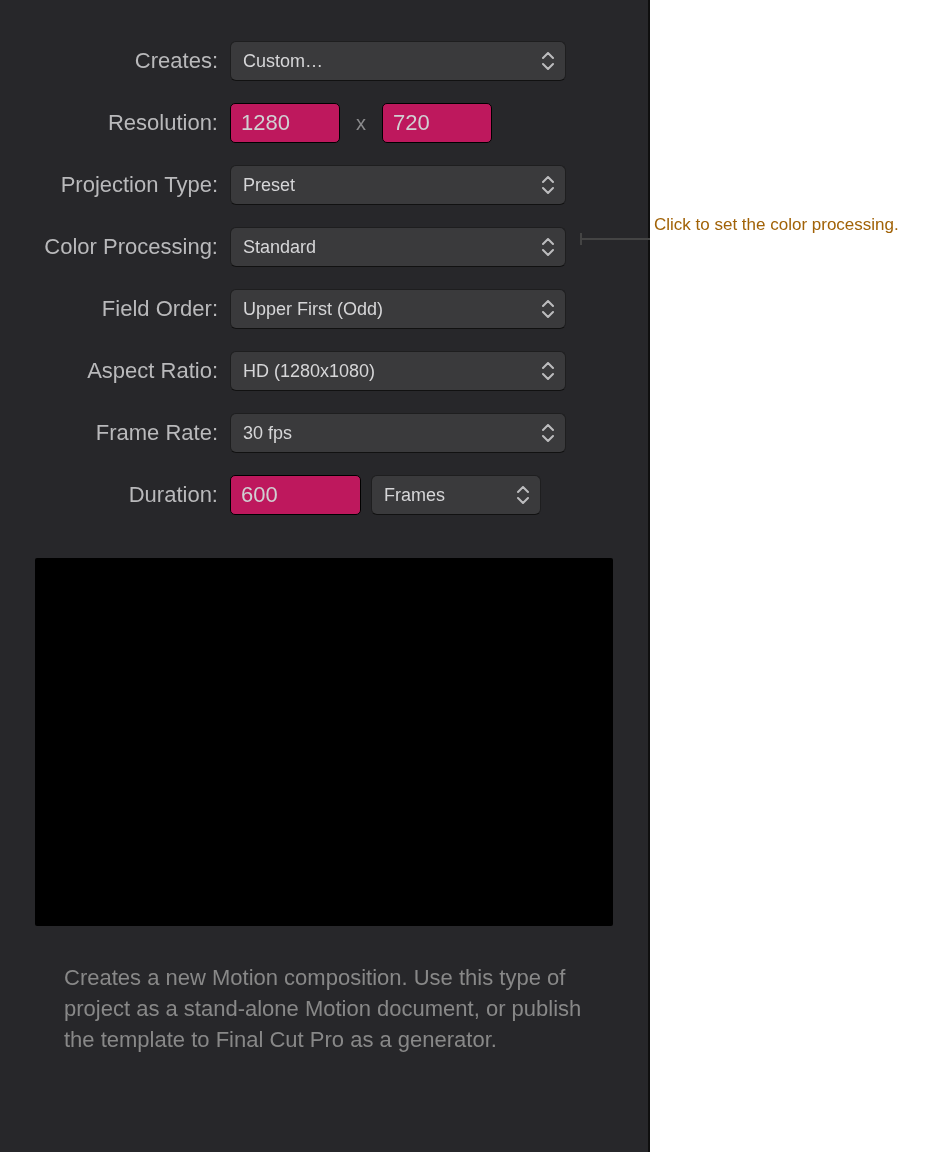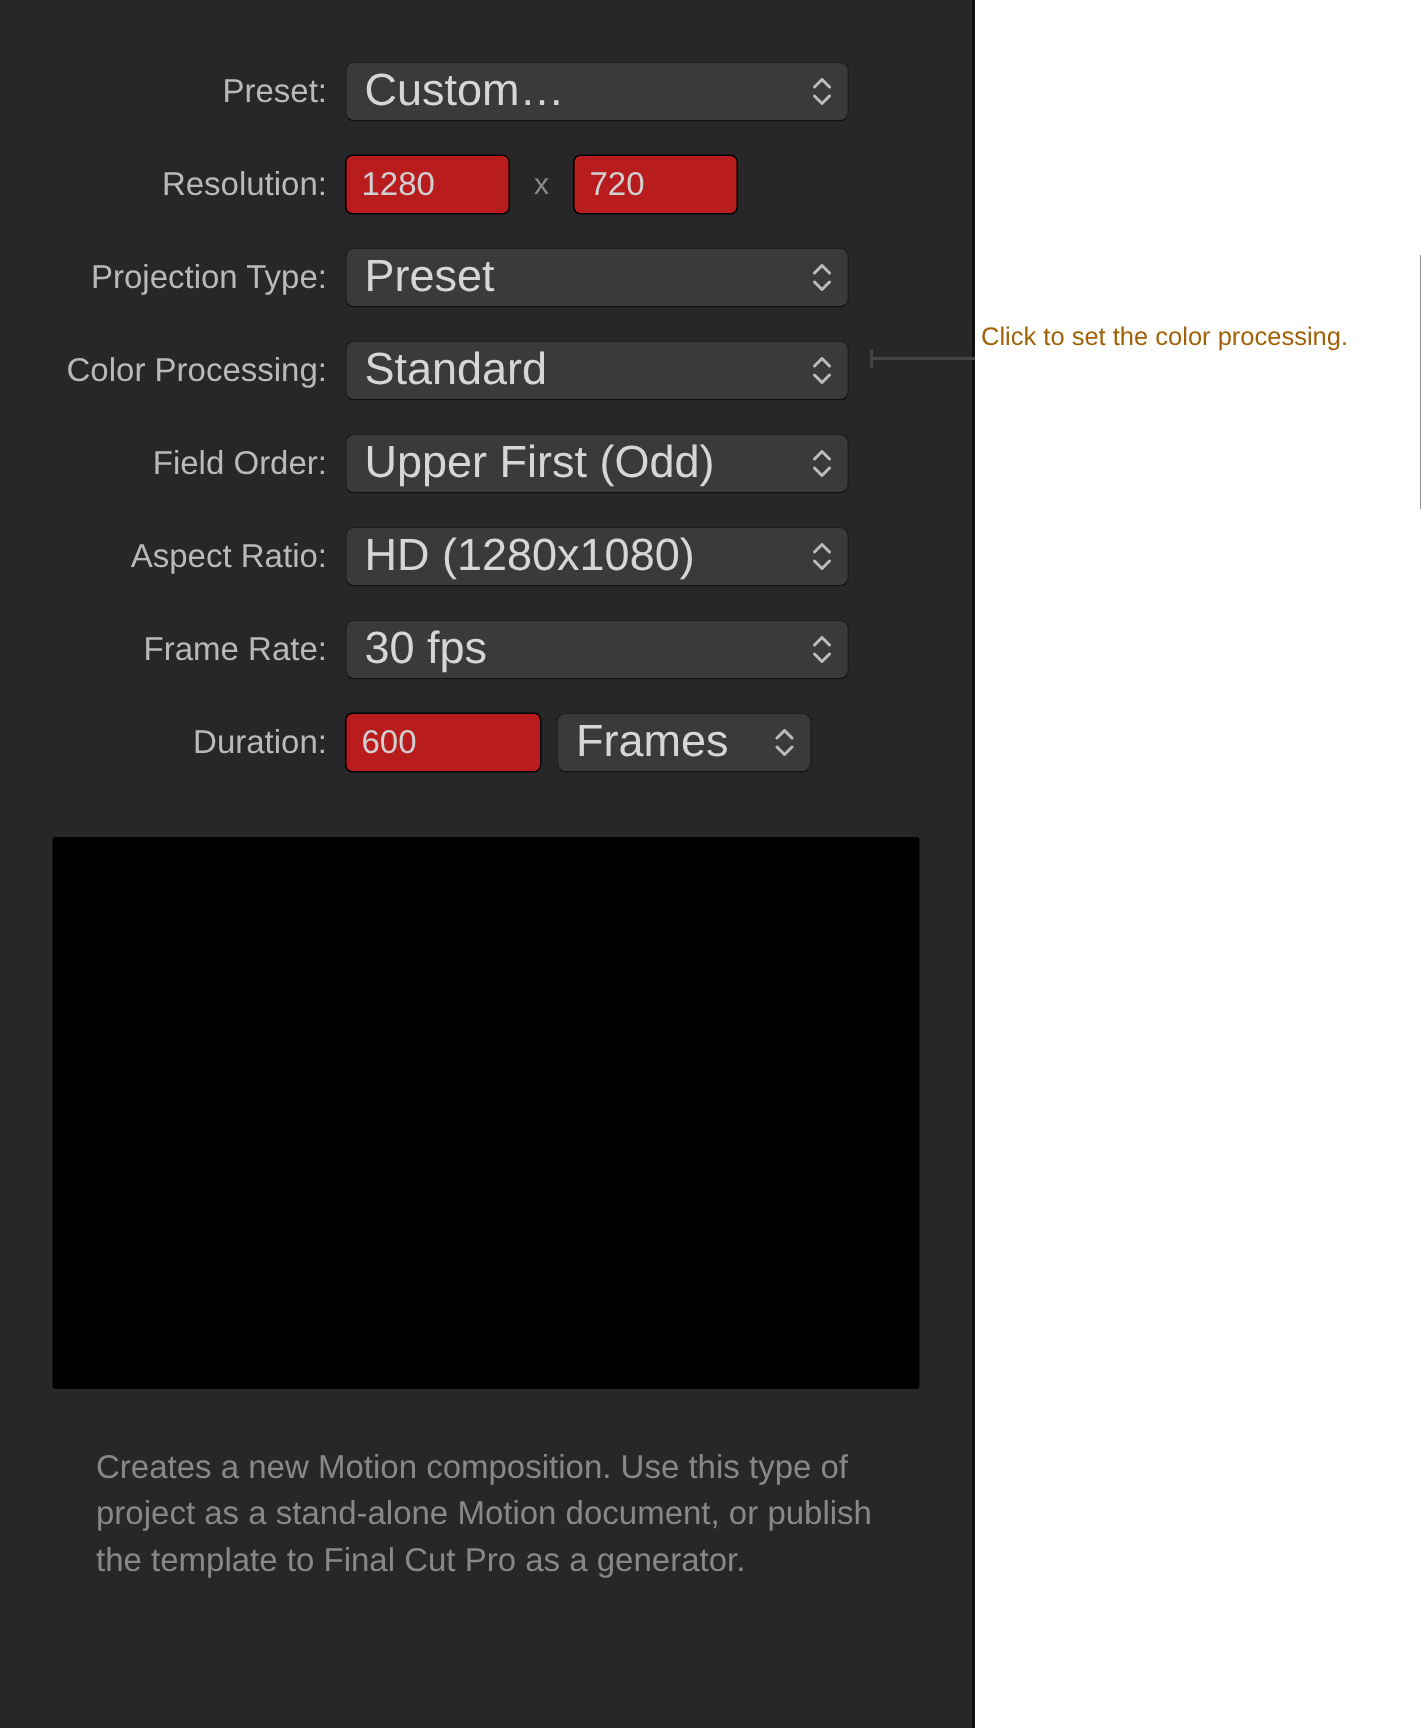--- a/index.html
+++ b/index.html
@@ -46,39 +46,39 @@
     position: relative;
     background: #3a3a3c;
     border: 1px solid #1e1e1f;
     border-bottom-color: #111;
     border-radius: 6px;
     height: 40px;
     display: flex;
     align-items: center;
     padding: 0 34px 0 12px;
     color: #d6d6d8;
-    font-size: 30px;
+    font-size: 18px;
     cursor: pointer;
   }
   .select.w-lg { width: 336px; }
   .select.w-sm { width: 170px; }
   .stepper {
     position: absolute;
     right: 6px;
     top: 4px;
     bottom: 4px;
     width: 18px;
     display: flex;
     flex-direction: column;
     justify-content: center;
     gap: 2px;
   }
   .stepper svg { display: block; }
   .input {
-    background: #b91c1c;
+    background: #be185d;
     border: 1px solid #000;
     border-radius: 5px;
     height: 40px;
     color: #d0d0d2;
     font-size: 22px;
     padding: 0 10px;
     display: flex;
     align-items: center;
   }
   .input.w-res { width: 110px; }
@@ -126,21 +126,21 @@
     width: 2px;
     background: #444;
   }
 </style>
 </head>
 <body>
 
 <div class="panel">
 
   <div class="form-row">
-    <div class="label">Preset:</div>
+    <div class="label">Creates:</div>
     <div class="controls">
       <div class="select w-lg">
         <span>Custom…</span>
         <span class="stepper">
           <svg width="14" height="8" viewBox="0 0 14 8">
               <path d="M2 6 L7 1 L12 6" stroke="#bcbcbe" stroke-width="2" fill="none" stroke-linecap="round" stroke-linejoin="round"></path>
             </svg>
           <svg width="14" height="8" viewBox="0 0 14 8">
               <path d="M2 2 L7 7 L12 2" stroke="#bcbcbe" stroke-width="2" fill="none" stroke-linecap="round" stroke-linejoin="round"></path>
             </svg>

